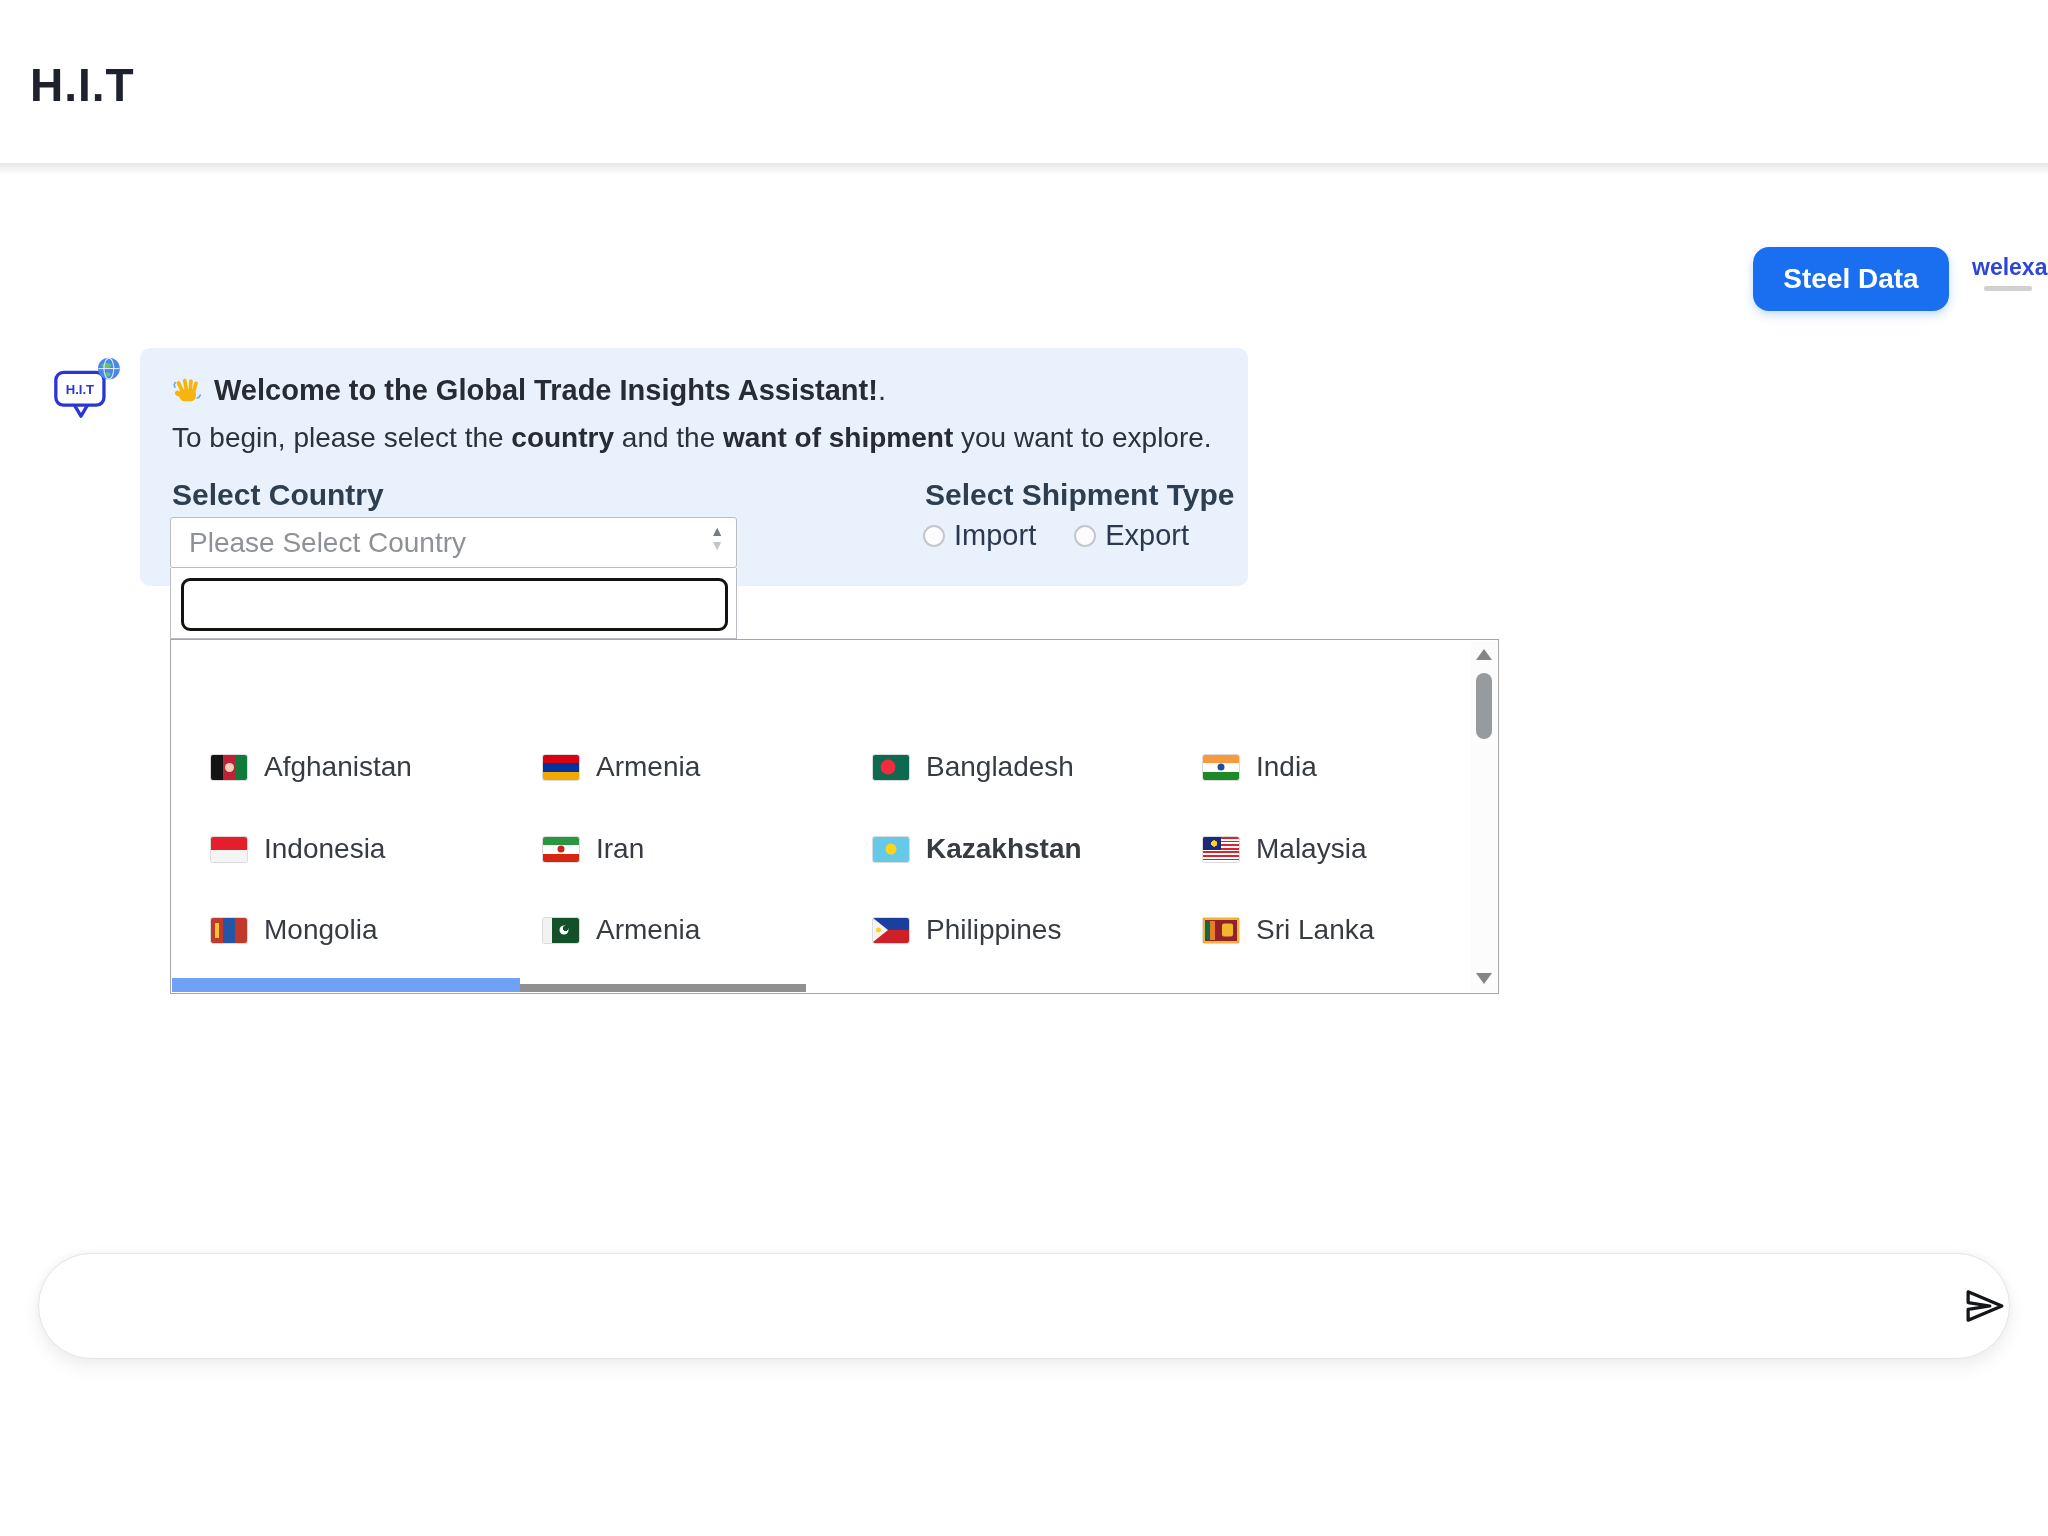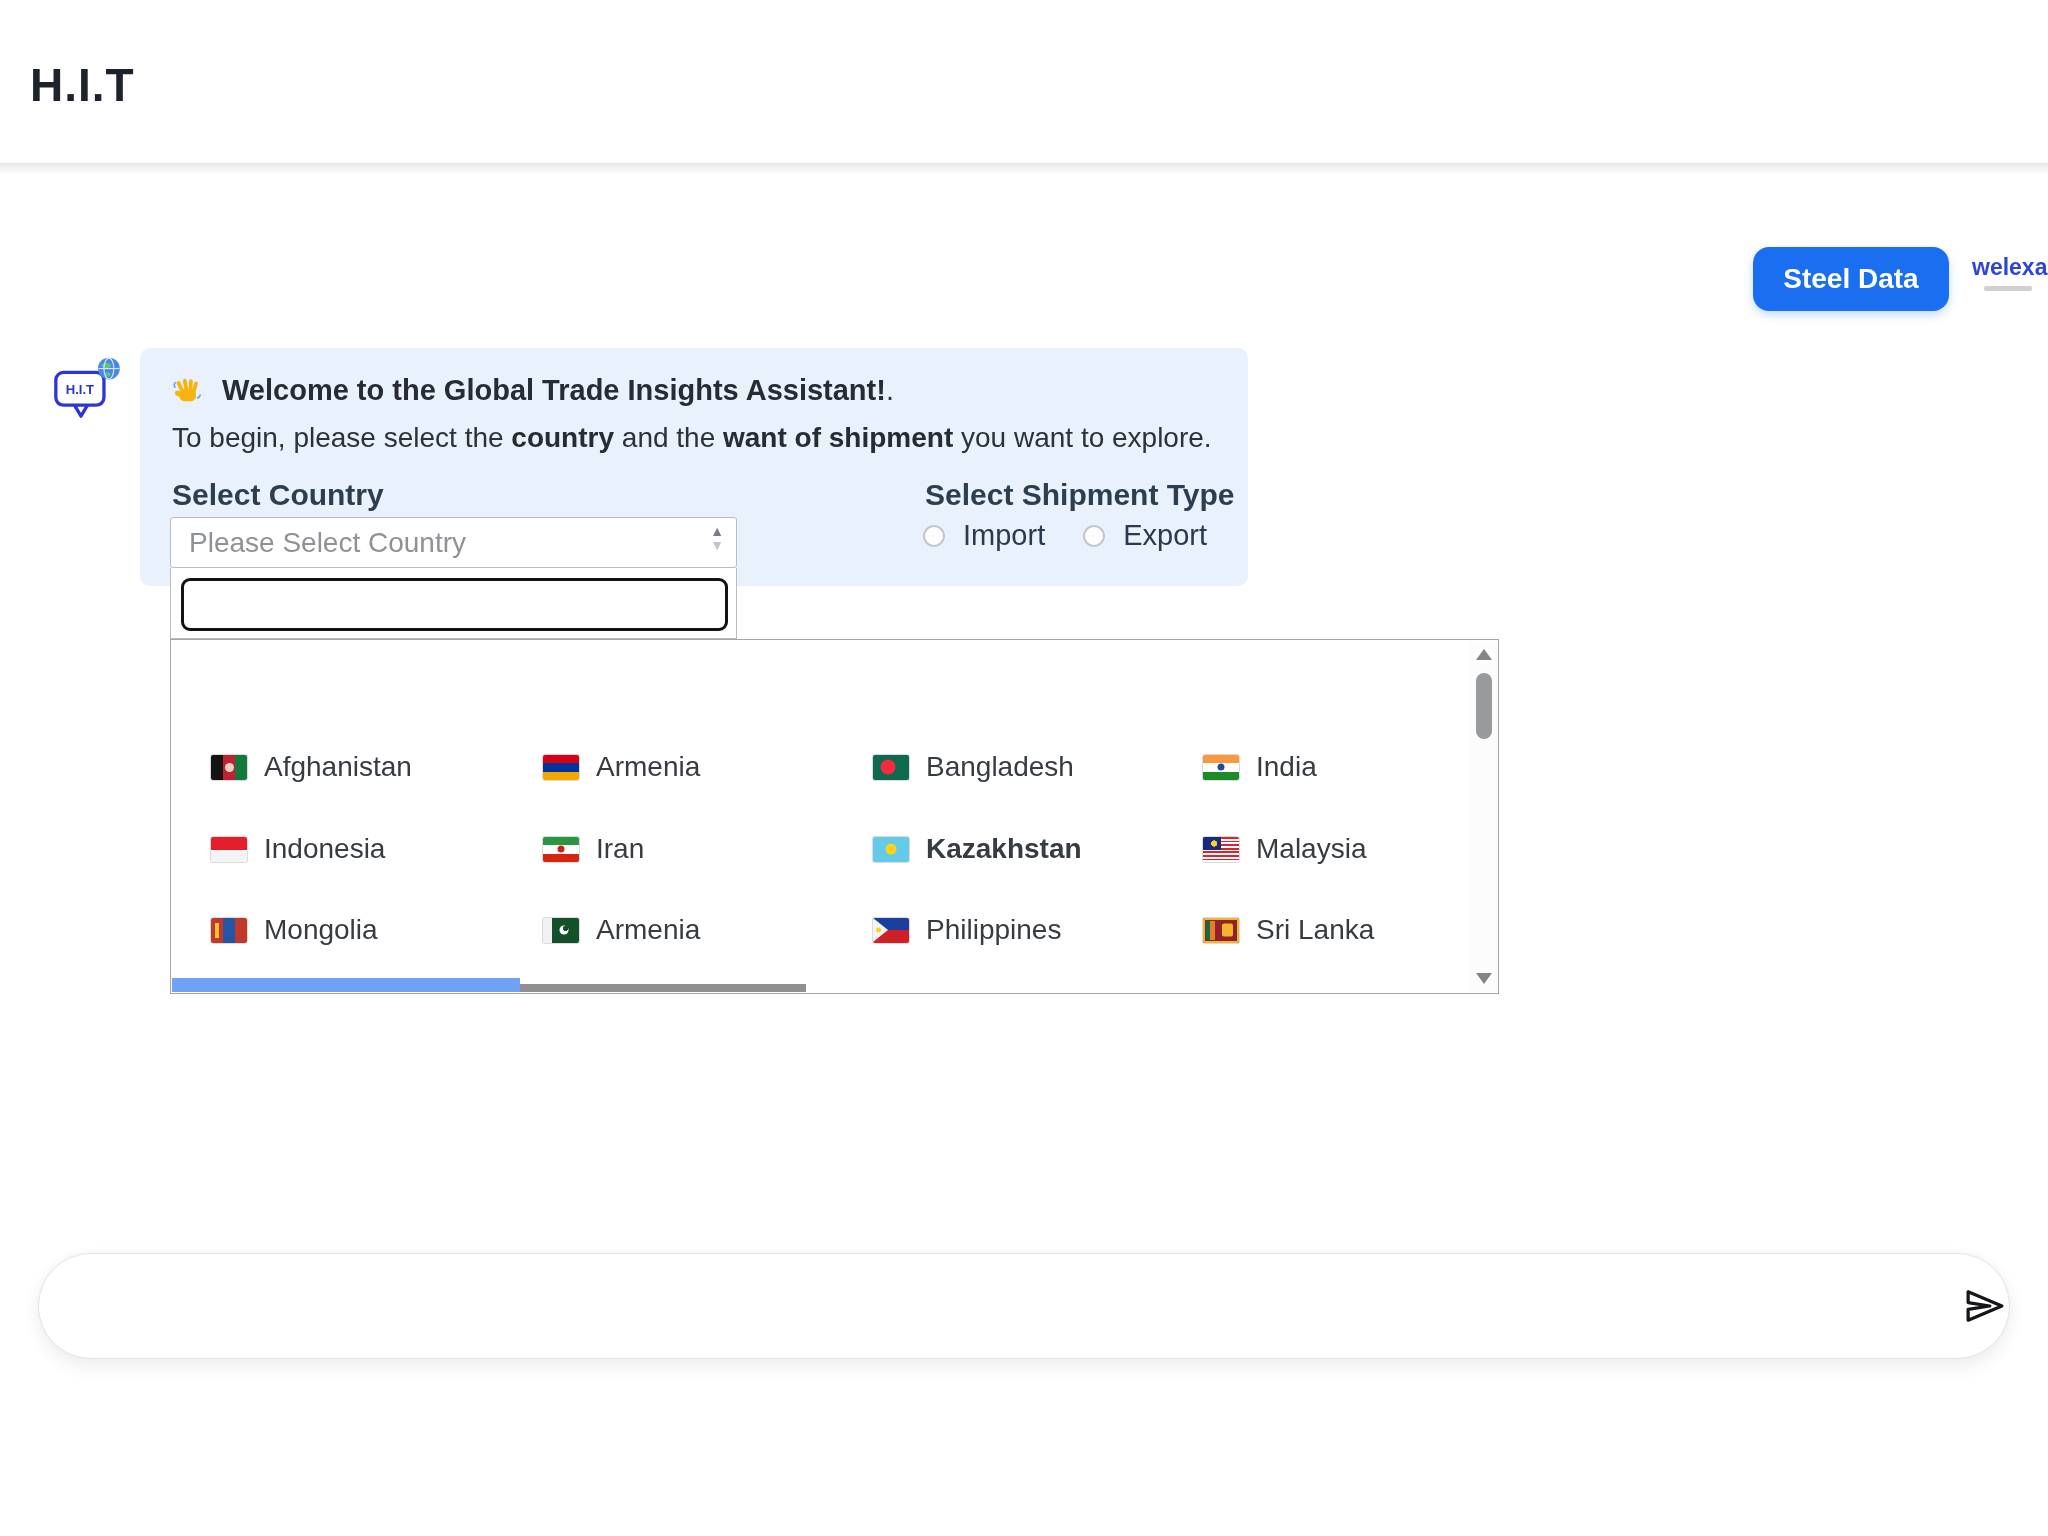--- a/index.html
+++ b/index.html
@@ -22,29 +22,29 @@
   .brand-text{font-size:23px;font-weight:800;color:#2e46d8;letter-spacing:0;}
   .brand-sub{margin:5px auto 0;width:48px;height:5px;background:#b7b7b7;opacity:.65;border-radius:2px;}
 
   
   .avatar{position:absolute;left:52px;top:356px;width:70px;height:70px;}
 
   
   .bubble{position:absolute;left:140px;top:348px;width:1108px;height:238px;background:#e9f1fc;
           border-radius:10px;}
   .line1{position:absolute;left:172px;top:374px;font-size:29px;color:#2c3039;
-         display:flex;align-items:center;gap:20px;white-space:nowrap;}
+         display:flex;align-items:center;gap:12px;white-space:nowrap;}
   .line1 b{color:#272b33;}
   .line2{position:absolute;left:172px;top:422px;font-size:28px;color:#2c313a;white-space:nowrap;}
   .line2 b{color:#272b33;}
   .field-label{position:absolute;font-size:30px;font-weight:700;color:#2c3e50;white-space:nowrap;}
   .lbl-country{left:172px;top:478px;}
   .lbl-shipment{left:925px;top:478px;}
   .radio-row{position:absolute;left:923px;top:519px;display:flex;align-items:center;gap:38px;}
-  .radio-opt{display:flex;align-items:center;gap:18px;cursor:pointer;}
+  .radio-opt{display:flex;align-items:center;gap:9px;cursor:pointer;}
   .radio-circle{width:22px;height:22px;border-radius:50%;border:2px solid #c3c7cd;background:#fdfdfd;box-sizing:border-box;}
   .radio-label{font-size:29px;color:#2b3950;}
 
   
   .select-box{position:absolute;left:170px;top:517px;width:567px;height:51px;background:#fff;
               border:1px solid #b9bcc1;border-radius:3px;box-sizing:border-box;cursor:pointer;padding-left:27px;}
   .select-placeholder{position:absolute;left:18px;top:9px;font-size:28px;color:#8e9196;white-space:nowrap;}
   .select-spinner{position:absolute;right:12px;top:6px;display:flex;flex-direction:column;align-items:center;line-height:14px;}
   .spin-up{font-size:14px;color:#777c82;}
   .spin-dn{font-size:14px;color:#c2c5c9;}

